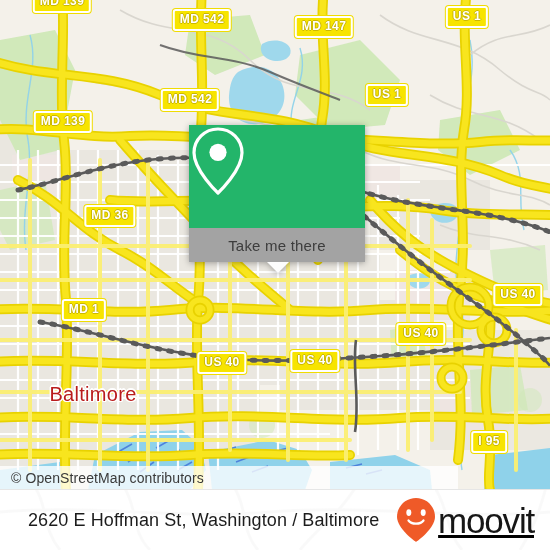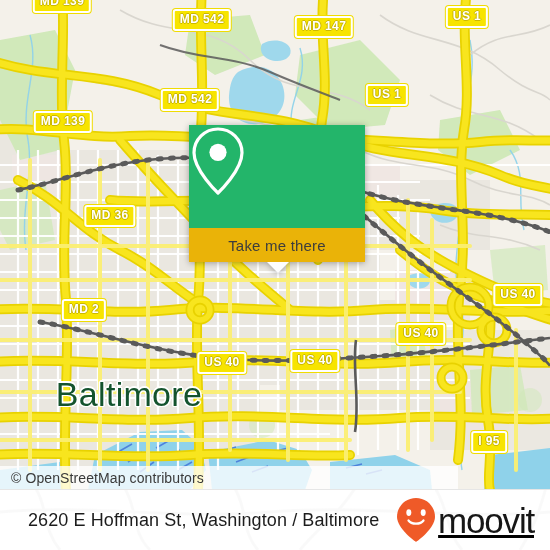--- a/index.html
+++ b/index.html
@@ -29,27 +29,26 @@
     white-space:nowrap;
     text-shadow:-1px 0 #cbb800,0 -1px #cbb800,1px 0 #cbb800,0 1px #cbb800;
     box-shadow:0 0 0 1px #f0dc00;
     transform:translate(-50%,-50%);
   }
 
   
   .place{
     position:absolute;
     transform:translate(-50%,-50%);
-    color:#14532d;
-    font-size:34px;
+    color:#b91c1c;
+    font-size:20px;
     letter-spacing:.3px;
     white-space:nowrap;
     text-shadow:1.5px 0 #fff,-1.5px 0 #fff,0 1.5px #fff,0 -1.5px #fff,
                 1px 1px #fff,-1px -1px #fff,1px -1px #fff,-1px 1px #fff;
-    margin-left:36px;
   }
 
   
   #attribution{
     position:absolute;left:0;bottom:0;width:458px;height:24px;
     background:rgba(255,255,255,.78);
     display:flex;align-items:center;
   }
   #attribution span{
     font-size:14px;color:#3a3a3a;padding-left:11px;letter-spacing:.1px;
@@ -58,21 +57,21 @@
   
   #popup{
     position:absolute;left:189px;top:125px;width:176px;
     filter:drop-shadow(0 1px 3px rgba(0,0,0,.33));
   }
   #popup-head{
     height:103px;background:#23b56a;
     display:flex;align-items:center;justify-content:center;
   }
   #popup-body{
-    background:#eab308;height:34px;
+    background:#a3a3a3;height:34px;
     display:flex;align-items:center;justify-content:center;
   }
   #popup-body span{
     font-size:15px;color:#3d3d3d;letter-spacing:.2px;
   }
   #popup-tail{
     position:absolute;left:78px;top:137px;width:0;height:0;
     border-left:11px solid transparent;
     border-right:11px solid transparent;
     border-top:11px solid #fdfdfd;
@@ -335,21 +334,21 @@
     <div class="place" style="left:93px;top:394px;">Baltimore</div>
 
     <div class="shield" style="left:62px;top:2px;">MD 139</div>
     <div class="shield" style="left:202px;top:20px;">MD 542</div>
     <div class="shield" style="left:324px;top:27px;">MD 147</div>
     <div class="shield" style="left:467px;top:17px;">US 1</div>
     <div class="shield" style="left:190px;top:100px;">MD 542</div>
     <div class="shield" style="left:387px;top:95px;">US 1</div>
     <div class="shield" style="left:63px;top:122px;">MD 139</div>
     <div class="shield" style="left:110px;top:216px;">MD 36</div>
-    <div class="shield" style="left:84px;top:310px;">MD 2</div>
+    <div class="shield" style="left:84px;top:310px;">MD 1</div>
     <div class="shield" style="left:518px;top:295px;">US 40</div>
     <div class="shield" style="left:421px;top:334px;">US 40</div>
     <div class="shield" style="left:222px;top:363px;">US 40</div>
     <div class="shield" style="left:315px;top:361px;">US 40</div>
     <div class="shield" style="left:489px;top:442px;">I 95</div>
 
     <div id="popup">
       <div id="popup-head">
         <svg width="58" height="72" viewBox="0 0 58 72">
           <path d="M29,4 C15.8,4 5,14.6 5,27.8 C5,45.5 29,68 29,68 C29,68 53,45.5 53,27.8 C53,14.6 42.2,4 29,4 Z" fill="none" stroke="#ffffff" stroke-width="3.2" stroke-linejoin="round"></path>

